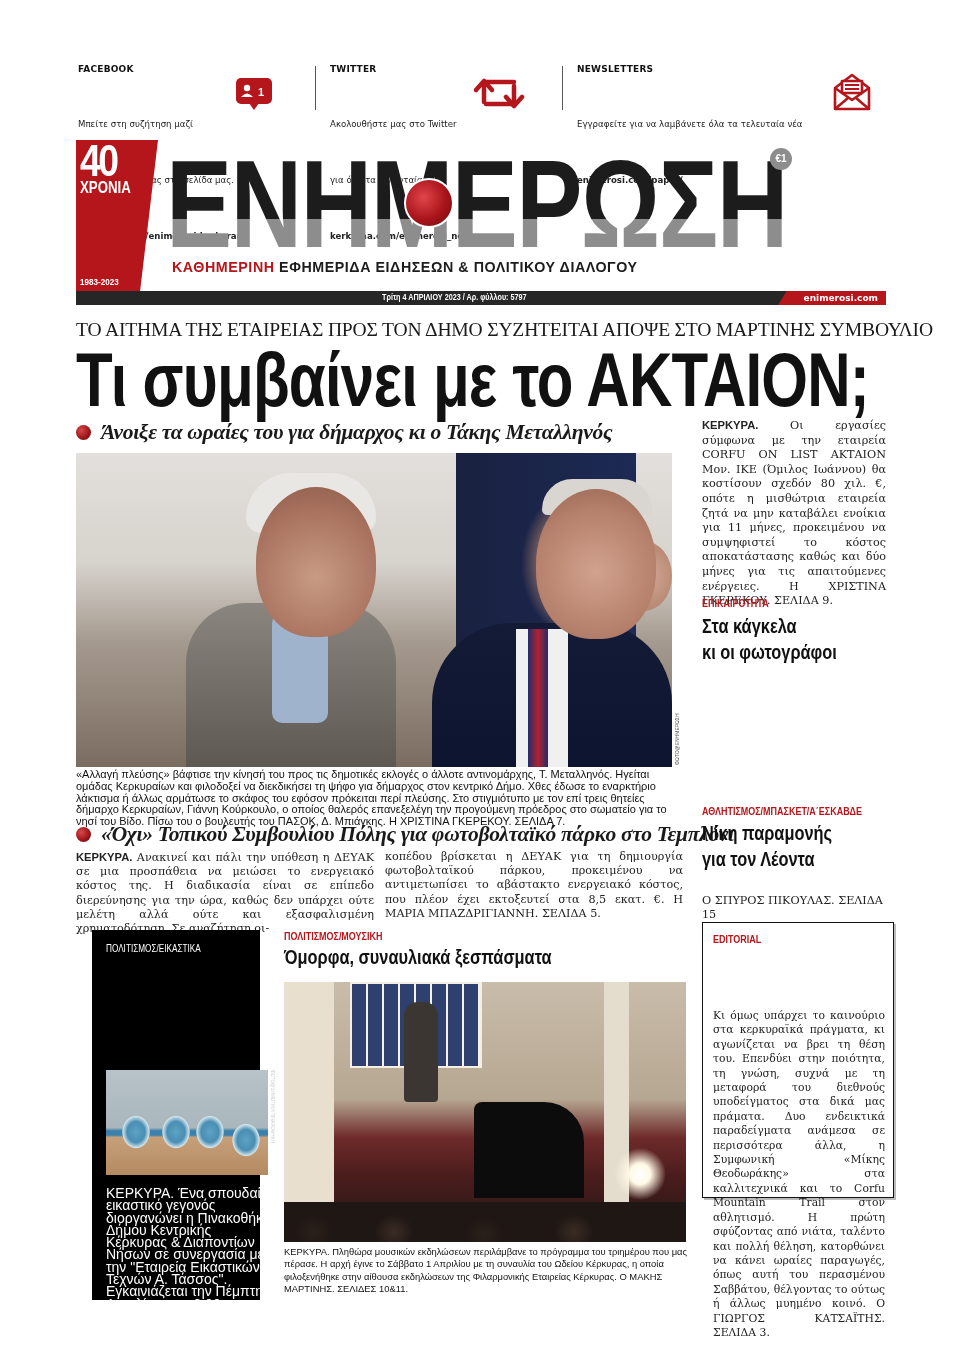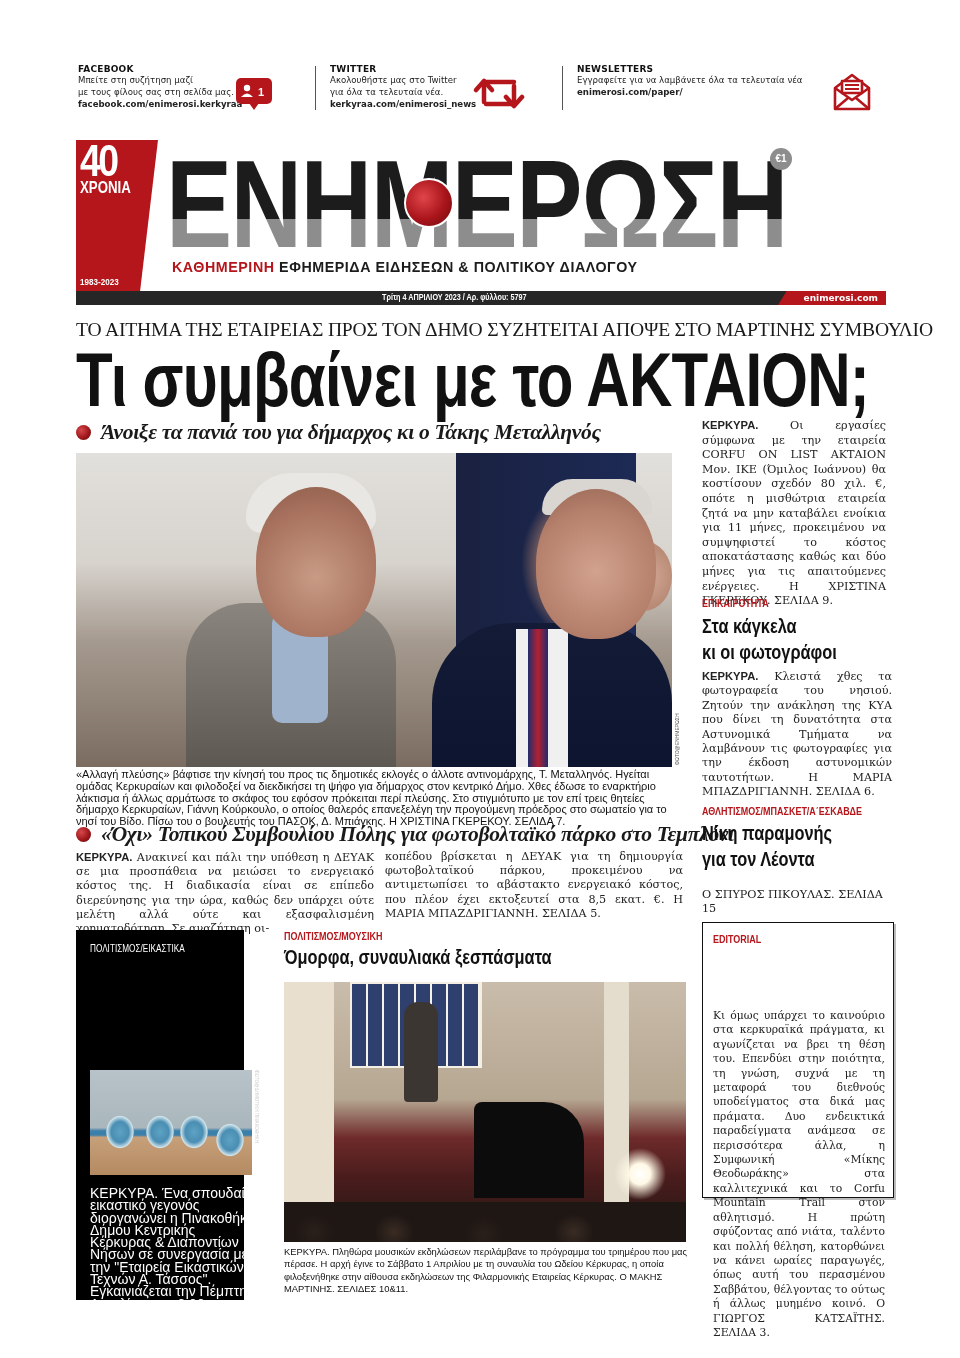--- a/index.html
+++ b/index.html
@@ -2,21 +2,21 @@
 <html><head>
 <meta charset="utf-8">
 <style>
   * { box-sizing: border-box; margin: 0; padding: 0; }
   html, body { width: 960px; height: 1358px; background: #ffffff; overflow: hidden; }
   body { font-family: "Liberation Sans", sans-serif; color: #1a1a1a; position: relative; }
   .abs { position: absolute; }
 
   
   .promo-title { font-family: "DejaVu Sans", sans-serif; font-weight: bold; font-size: 9px; letter-spacing: 0.2px; color: #111; }
-  .promo-text { font-family: "DejaVu Sans", sans-serif; font-size: 8.6px; line-height: 12px; color: #222; }
+  .promo-text { font-family: "DejaVu Sans", sans-serif; font-size: 8.6px; line-height: 12px; color: #222; margin-top: 44px; }
   .promo-link { font-weight: bold; }
   .promo-divider { position: absolute; width: 1px; background: #555; }
 
   
   .badge40 { left: 76px; top: 140px; width: 82px; height: 152px; background: #b5161b; clip-path: polygon(0 0, 100% 0, 78% 100%, 0 100%); }
   .badge40 .num { position: absolute; left: 4px; top: -4px; font-family: "Liberation Sans", sans-serif; font-weight: bold; font-size: 44px; color: #fff; letter-spacing: -3px; transform: scaleX(0.85); transform-origin: left; }
   .badge40 .xr { position: absolute; left: 4px; top: 38px; font-weight: bold; font-size: 17px; color: #fff; transform: scaleX(0.78); transform-origin: left; }
   .badge40 .yrs { position: absolute; left: 4px; top: 136px; font-weight: bold; font-size: 9.5px; color: #fff; transform: scaleX(0.85); transform-origin: left; }
 
   .logo { left: 166px; top: 150px; width: 640px; height: 108px; }
@@ -69,21 +69,21 @@
   .photo-concert { left: 284px; top: 982px; width: 402px; height: 260px;
     background:
       radial-gradient(circle 26px at 356px 192px, #ffffff 0%, #fff9e6 40%, transparent 100%),
       linear-gradient(to right, #e8dfcf 0, #e8dfcf 50px, transparent 50px, transparent 320px, #e4dccd 320px, #e4dccd 345px, transparent 345px),
       linear-gradient(to bottom, #c9bcaa 0%, #b6a792 45%, #6e2a2a 60%, #4a1c1c 75%, #201816 100%); }
   .photo-concert .window { position: absolute; left: 66px; top: 0; width: 132px; height: 86px; background: repeating-linear-gradient(to right, #2f3f6e 0, #2f3f6e 14px, #f5f2ea 14px, #f5f2ea 16px), #2f3f6e; border: 2px solid #f4efe4; }
   .photo-concert .statue { position: absolute; left: 120px; top: 20px; width: 34px; height: 100px; background: #3c3632; border-radius: 14px 14px 4px 4px; }
   .photo-concert .piano { position: absolute; left: 190px; top: 120px; width: 110px; height: 96px; background: #0c0c0c; border-radius: 8px 40px 0 0; }
   .photo-concert .audience { position: absolute; left: 0; bottom: 0; width: 100%; height: 40px; background: radial-gradient(ellipse 20px 18px at 30px 30px, #2a201b, transparent), radial-gradient(ellipse 20px 18px at 110px 30px, #3a2c24, transparent), radial-gradient(ellipse 20px 18px at 200px 32px, #2a201b, transparent), radial-gradient(ellipse 20px 18px at 290px 30px, #3a2c24, transparent), #1f1714; }
 
-  .art-box { left: 76px; top: 930px; width: 168px; height: 370px; background: #000; }
+  .art-box { left: 92px; top: 930px; width: 168px; height: 370px; background: #000; }
   .art-box .section-label { color: #fff; font-weight: normal; font-size: 10.5px; }
   .art-title { color: #fff; font-family: "Liberation Sans", sans-serif; font-weight: bold; font-size: 18.5px; line-height: 26px; transform: scaleX(0.82); transform-origin: left; white-space: nowrap; }
   .art-photo { position: absolute; left: 14px; top: 140px; width: 162px; height: 105px;
     background:
       radial-gradient(ellipse 22px 26px at 30px 62px, #5da3c4 0%, #4a8eb3 40%, #cfe3ea 60%, transparent 64%),
       radial-gradient(ellipse 22px 26px at 70px 62px, #5da3c4 0%, #4a8eb3 40%, #cfe3ea 60%, transparent 64%),
       radial-gradient(ellipse 22px 26px at 104px 62px, #5da3c4 0%, #4a8eb3 40%, #cfe3ea 60%, transparent 64%),
       radial-gradient(ellipse 22px 26px at 140px 70px, #5da3c4 0%, #4a8eb3 40%, #cfe3ea 60%, transparent 64%),
       linear-gradient(to bottom, #b7c3c9 0%, #a9b6bb 55%, #3b7fab 58%, #3b7fab 62%, #c6a07a 64%, #b48a61 100%); }
   .art-credit { position: absolute; left: 178px; top: 140px; font-size: 4.5px; color: #ccc; writing-mode: vertical-rl; white-space: nowrap; }
@@ -162,21 +162,21 @@
 
 <div class="abs datebar">
   <div class="date">Τρίτη 4 ΑΠΡΙΛΙΟΥ 2023 / Αρ. φύλλου: 5797</div>
   <div class="site">enimerosi.com</div>
 </div>
 
 <div class="abs kicker">ΤΟ ΑΙΤΗΜΑ ΤΗΣ ΕΤΑΙΡΕΙΑΣ ΠΡΟΣ ΤΟΝ ΔΗΜΟ ΣΥΖΗΤΕΙΤΑΙ ΑΠΟΨΕ ΣΤΟ ΜΑΡΤΙΝΗΣ ΣΥΜΒΟΥΛΙΟ</div>
 <h1 class="abs headline">Τι συμβαίνει με το ΑΚΤΑΙΟΝ;</h1>
 
 <div class="abs subhead" style="left:76px; top:420px;">
-  <span class="bullet"></span><span>Άνοιξε τα πανιά του για δήμαρχος κι ο Τάκης Μεταλληνός</span>
+  <span class="bullet"></span><span>Άνοιξε τα ωραίες του για δήμαρχος κι ο Τάκης Μεταλληνός</span>
 </div>
 
 <div class="abs body" style="left:702px; top:418px; width:184px; line-height:14.6px;">
   <b>ΚΕΡΚΥΡΑ.</b>
   <span>Οι εργασίες σύμφωνα με την εταιρεία CORFU ON LIST ΑΚΤΑΙΟΝ Μον. ΙΚΕ (Όμιλος Ιωάννου) θα κοστίσουν σχεδόν 80 χιλ. €, οπότε η μισθώτρια εταιρεία ζητά να μην καταβάλει ενοίκια για 11 μήνες, προκειμένου να συμψηφιστεί το κόστος αποκατάστασης καθώς και δύο μήνες για τις απαιτούμενες ενέργειες. Η ΧΡΙΣΤΙΝΑ ΓΚΕΡΕΚΟΥ. ΣΕΛΙΔΑ 9.</span>
 </div>
 
 <div class="abs photo photo-main">
   <div class="jacket-l"></div>
     <div class="shirt-l"></div>
@@ -198,31 +198,27 @@
 <div class="abs body" style="left:76px; top:850px; width:298px;">
   <b>ΚΕΡΚΥΡΑ.</b>
   <span>Ανακινεί και πάλι την υπόθεση η ΔΕΥΑΚ σε μια προσπάθεια να μειώσει το ενεργειακό κόστος της. Η διαδικασία είναι σε επίπεδο διερεύνησης για την ώρα, καθώς δεν υπάρχει ούτε μελέτη αλλά ούτε και εξασφαλισμένη χρηματοδότηση. Σε αναζήτηση οι-</span>
 </div>
 <div class="abs body" style="left:385px; top:850px; width:298px;">κοπέδου βρίσκεται η ΔΕΥΑΚ για τη δημιουργία φωτοβολταϊκού πάρκου, προκειμένου να αντιμετωπίσει το αβάστακτο ενεργειακό κόστος, που πλέον έχει εκτοξευτεί στα 8,5 εκατ. €. Η ΜΑΡΙΑ ΜΠΑΖΔΡΙΓΙΑΝΝΗ. ΣΕΛΙΔΑ 5.</div>
 
 <div class="abs" style="left:702px; top:597px; width:190px;">
   <div class="section-label">ΕΠΙΚΑΙΡΟΤΗΤΑ</div>
   <div class="side-title" style="margin-top:4px;">Στα κάγκελα</div>
   <div class="side-title">κι οι φωτογράφοι</div>
-  <div class="body" style="margin-top:4px; line-height:14.4px;">
-    <b>ΚΕΡΚΥΡΑ.</b>
-    <span>Κλειστά χθες τα φωτογραφεία του νησιού. Ζητούν την ανάκληση της ΚΥΑ που δίνει τη δυνατότητα στα Αστυνομικά Τμήματα να λαμβάνουν τις φωτογραφίες για την έκδοση αστυνομικών ταυτοτήτων. Η ΜΑΡΙΑ ΜΠΑΖΔΡΙΓΙΑΝΝΗ. ΣΕΛΙΔΑ 6.</span>
-  </div>
 </div>
 
 <div class="abs" style="left:702px; top:805px; width:190px;">
   <div class="section-label">ΑΘΛΗΤΙΣΜΟΣ/ΜΠΑΣΚΕΤ/Α΄ΕΣΚΑΒΔΕ</div>
   <div class="side-title" style="margin-top:3px;">Νίκη παραμονής</div>
   <div class="side-title">για τον Λέοντα</div>
-  <div class="body" style="margin-top:16px; text-align:left;">Ο ΣΠΥΡΟΣ ΠΙΚΟΥΛΑΣ. ΣΕΛΙΔΑ 15</div>
+  <div class="body" style="margin-top:22px; text-align:left;">Ο ΣΠΥΡΟΣ ΠΙΚΟΥΛΑΣ. ΣΕΛΙΔΑ 15</div>
 </div>
 
 <div class="abs art-box">
   <div class="section-label" style="position:absolute; left:14px; top:12px;">ΠΟΛΙΤΙΣΜΟΣ/ΕΙΚΑΣΤΙΚΑ</div>
   <div class="art-photo"></div>
   <div class="art-credit">ΦΩΤΟ@ΔΗΜΟΤΙΚΗ ΠΙΝΑΚΟΘΗΚΗ</div>
   <div class="art-text">ΚΕΡΚΥΡΑ. Ένα σπουδαίο εικαστικό γεγονός διοργανώνει η Πινακοθήκη Δήμου Κεντρικής Κέρκυρας &amp; Διαποντίων Νήσων σε συνεργασία με την "Εταιρεία Εικαστικών Τεχνών Α. Τάσσος". Εγκαινιάζεται την Πέμπτη 6 Απριλίου στις 8:00 μ.μ. και θα διαρκέσει έως τις 9 Ιουλίου 2023. Η ΧΡΙΣΤΙΝΑ ΓΚΕΡΕΚΟΥ. ΣΕΛΙΔΑ 3.</div>
 </div>
 
 <div class="abs" style="left:284px; top:930px; width:404px;">

